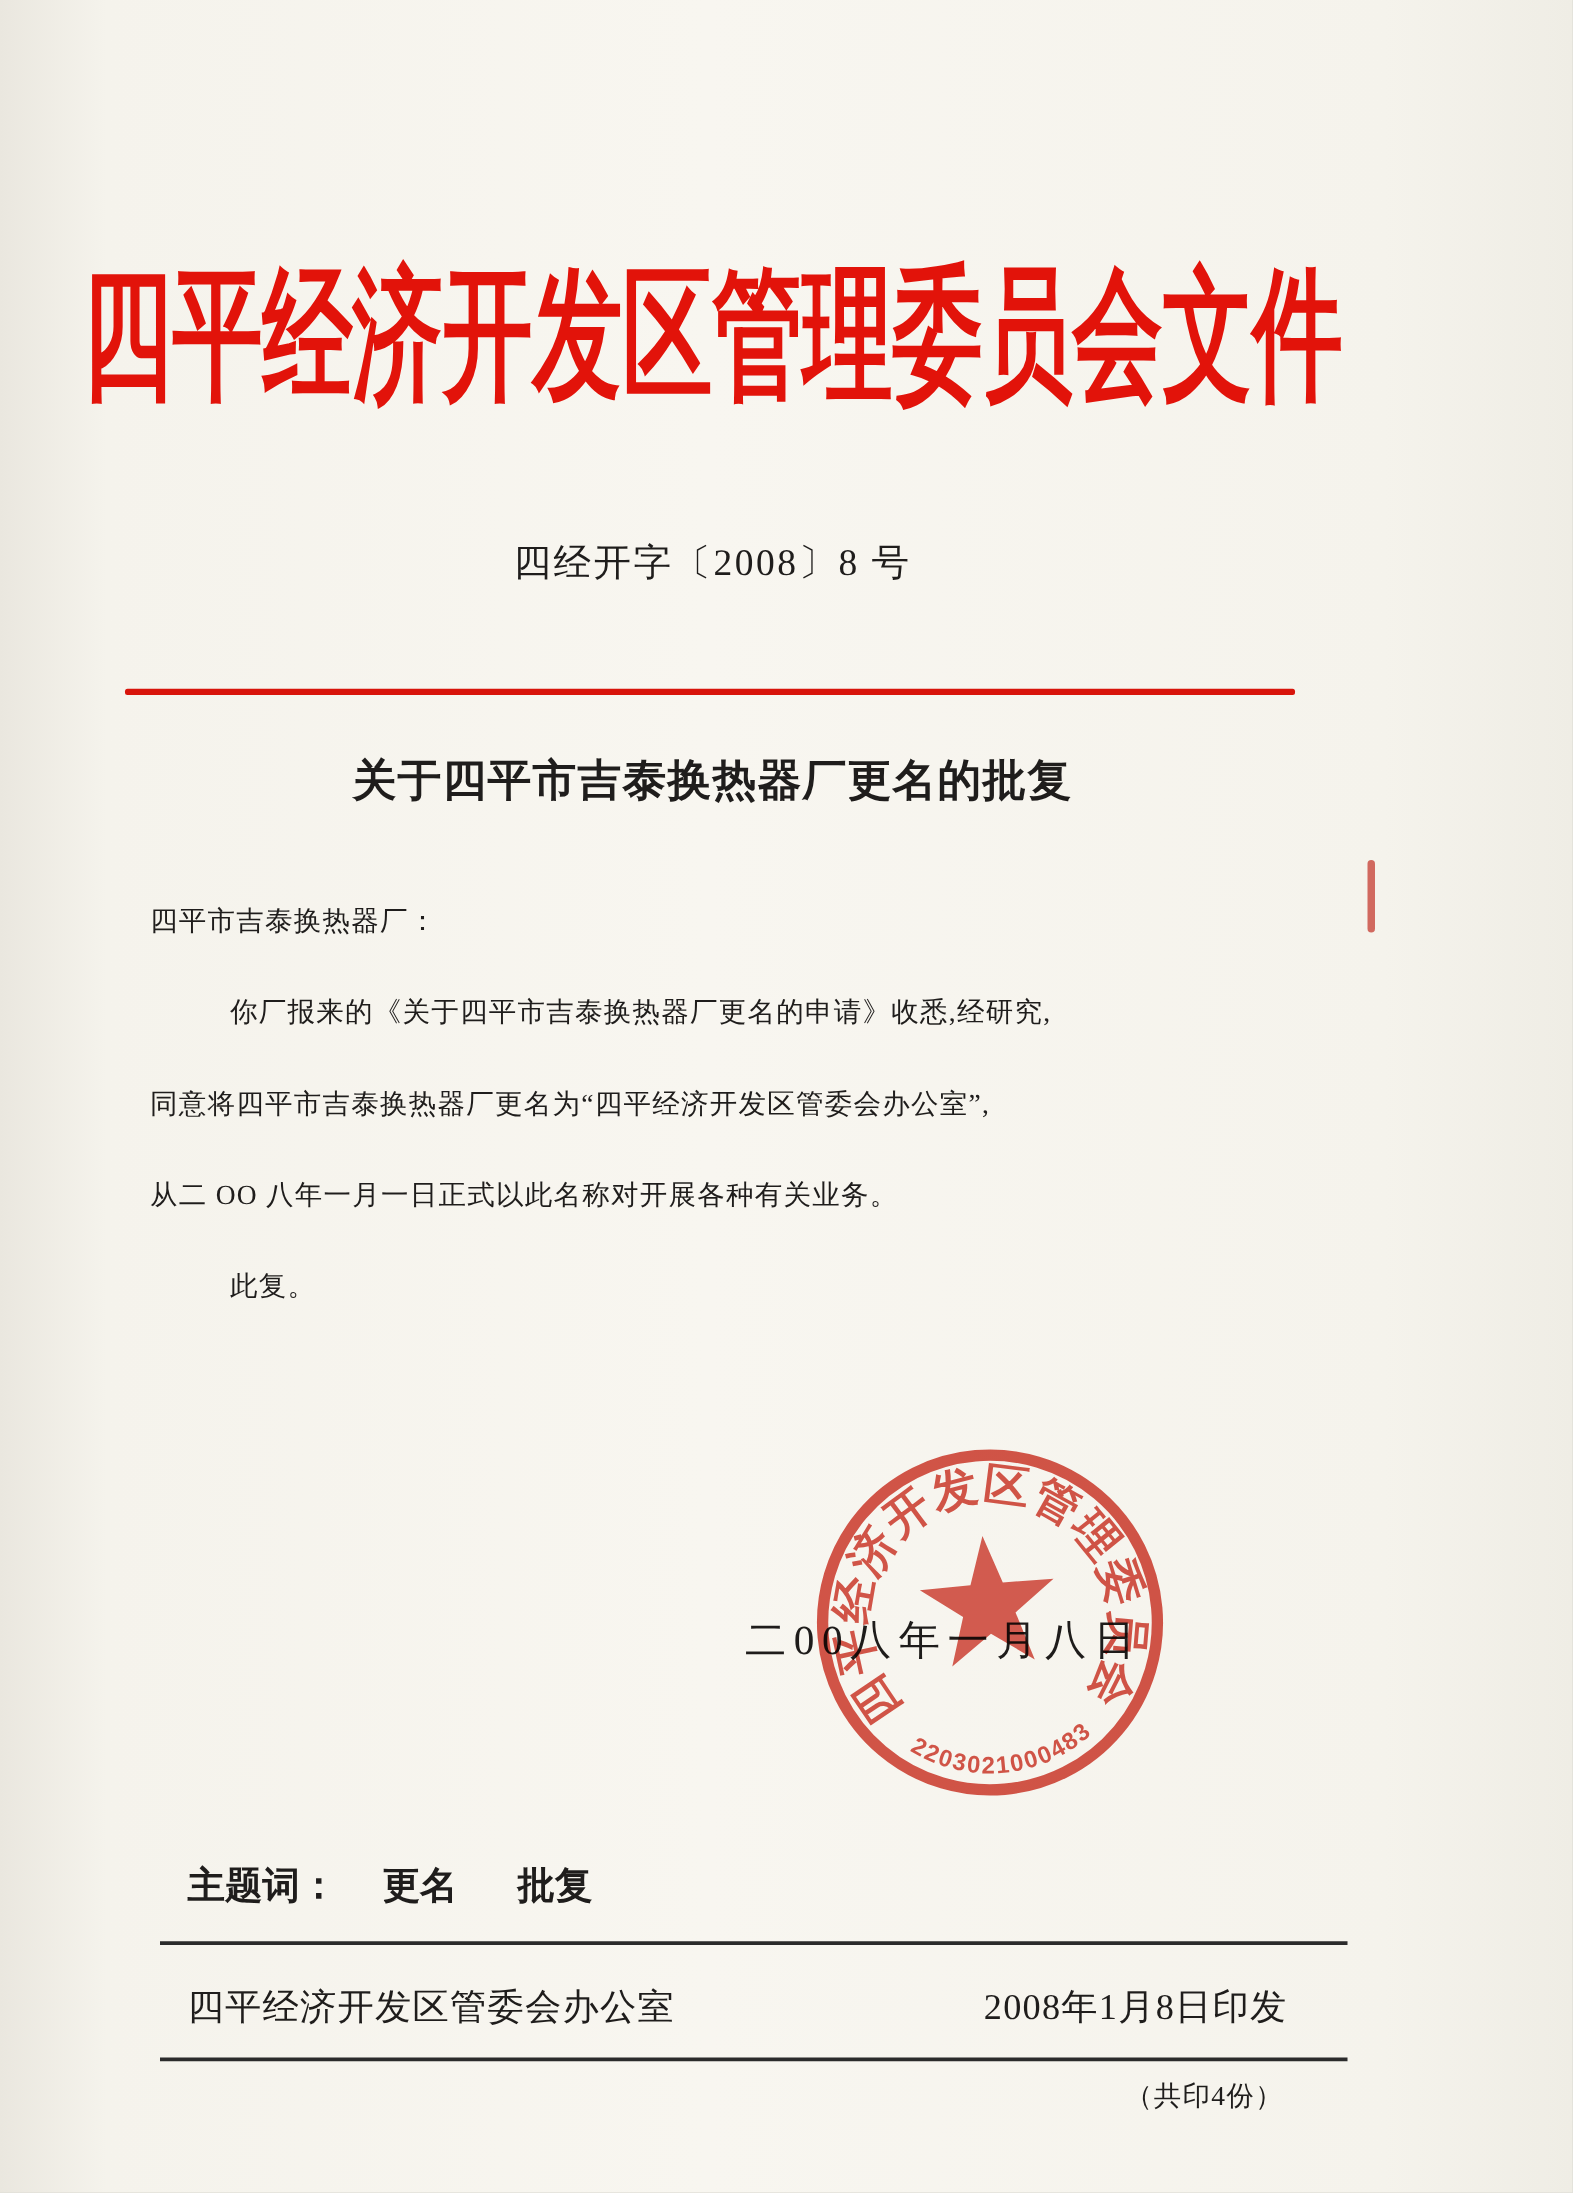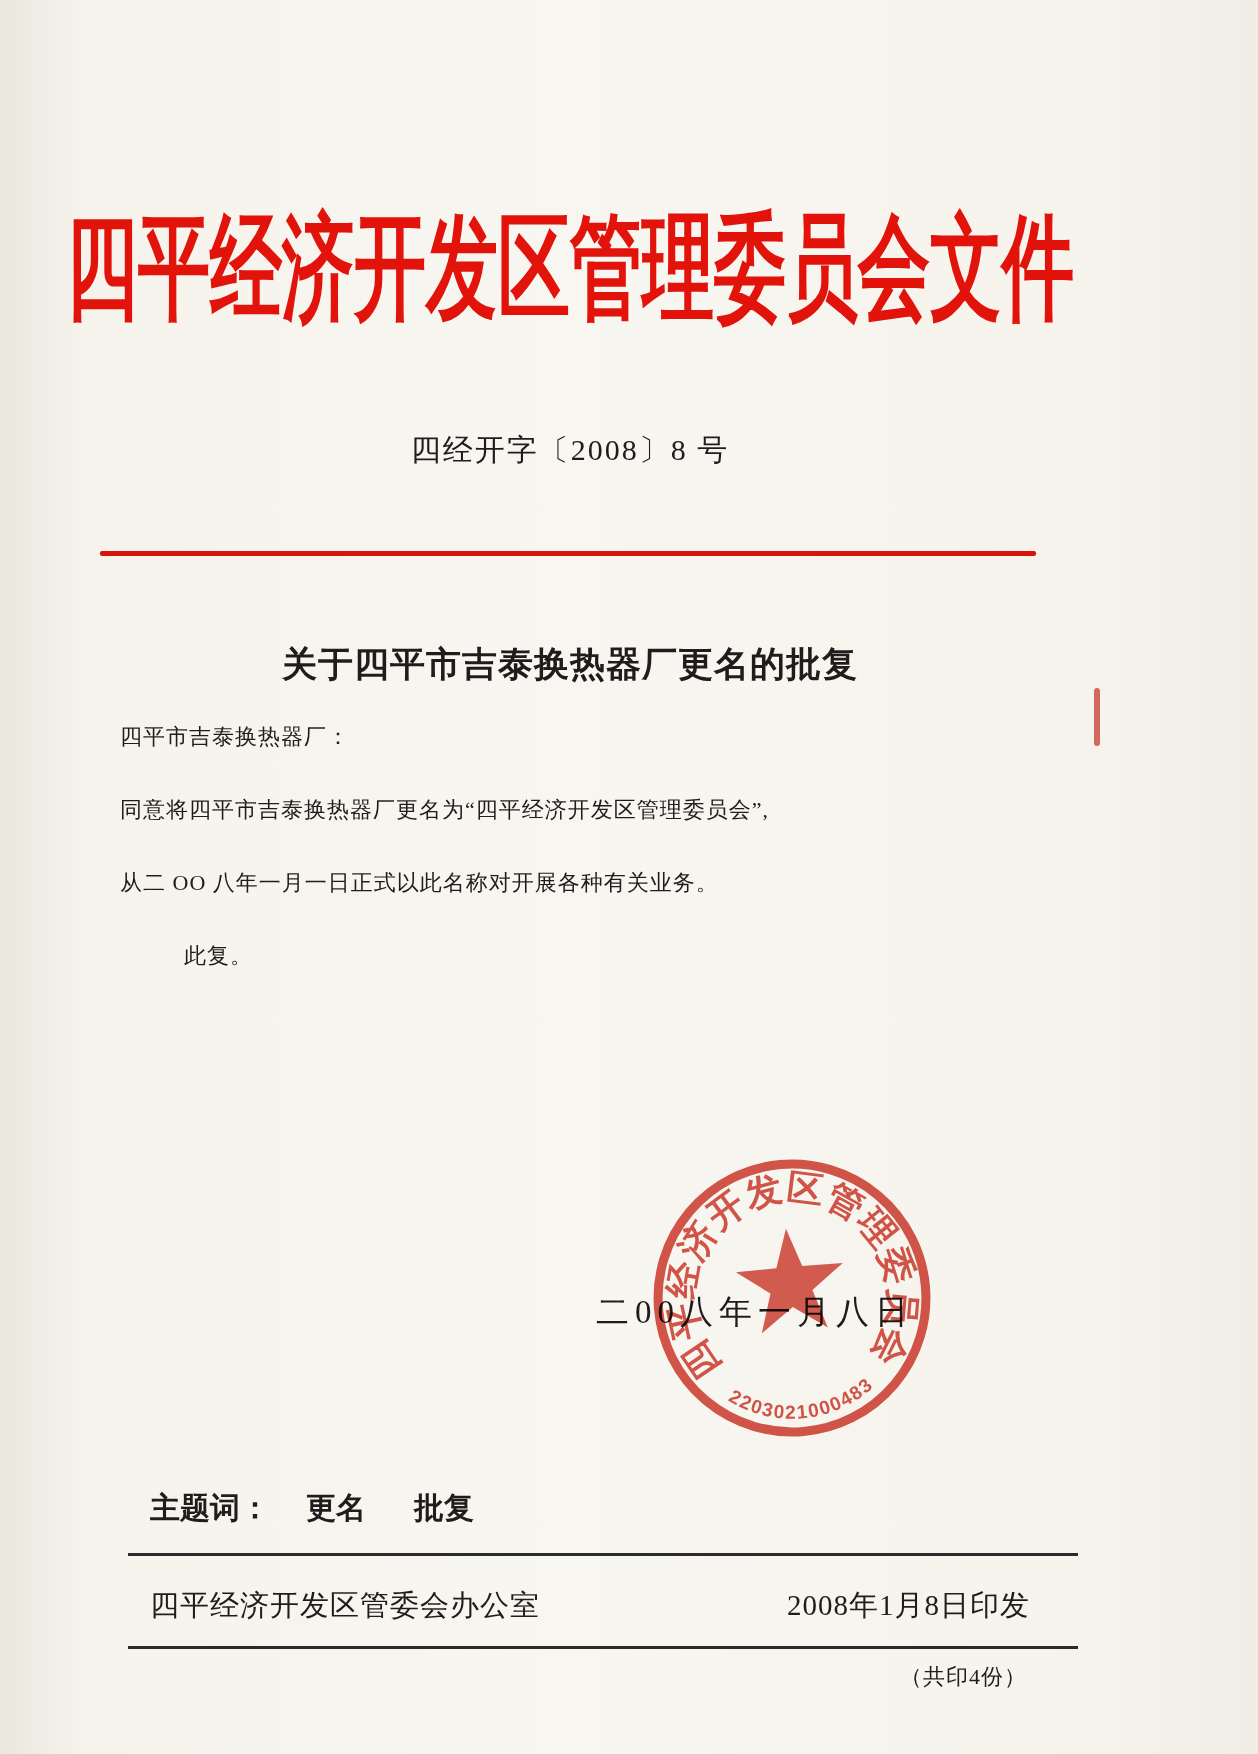--- a/index.html
+++ b/index.html
@@ -31,21 +31,20 @@
   .red-rule{
     position:absolute;top:551px;left:100px;width:936px;height:5px;
     background:#d8140b;border-radius:2px;
   }
   .doc-title{
     top:601px;
     font-size:35px;
     font-weight:700;
     font-family:"Liberation Sans","DejaVu Sans",sans-serif;
     letter-spacing:1px;
-    margin-top:40px;
   }
   .body-block{
     position:absolute;top:700px;left:120px;width:922px;
     font-size:22px;line-height:73px;
     letter-spacing:1px;
   }
   .body-line{white-space:nowrap;}
   .indent{text-indent:64px;}
   .seal-wrap{
     position:absolute;left:646px;top:1152px;width:292px;height:292px;
@@ -97,21 +96,22 @@
   <div class="centered header-title">四平经济开发区管理委员会文件</div>
 
   <div class="centered doc-number">四经开字〔2008〕8 号</div>
 
   <div class="red-rule"></div>
 
   <div class="centered doc-title">关于四平市吉泰换热器厂更名的批复</div>
 
   <div class="body-block">
     <div class="body-line">四平市吉泰换热器厂：</div>
-    <div class="body-line">同意将四平市吉泰换热器厂更名为“四平经济开发区管理委员会”,</div>
+    <div class="body-line indent">你厂报来的《关于四平市吉泰换热器厂更名的申请》收悉,经研究,</div>
+    <div class="body-line">同意将四平市吉泰换热器厂更名为“四平经济开发区管委会办公室”,</div>
     <div class="body-line">从二 OO 八年一月一日正式以此名称对开展各种有关业务。</div>
     <div class="body-line indent">此复。</div>
   </div>
 
   <div class="scan-mark"></div>
 
   <div class="seal-wrap">
     <svg class="seal-svg" width="292" height="292" viewBox="0 0 290 290">
       <circle cx="145" cy="145" r="133" fill="none" stroke="#d03a2c" stroke-width="9" stroke-opacity="0.92"></circle>
       <defs>

